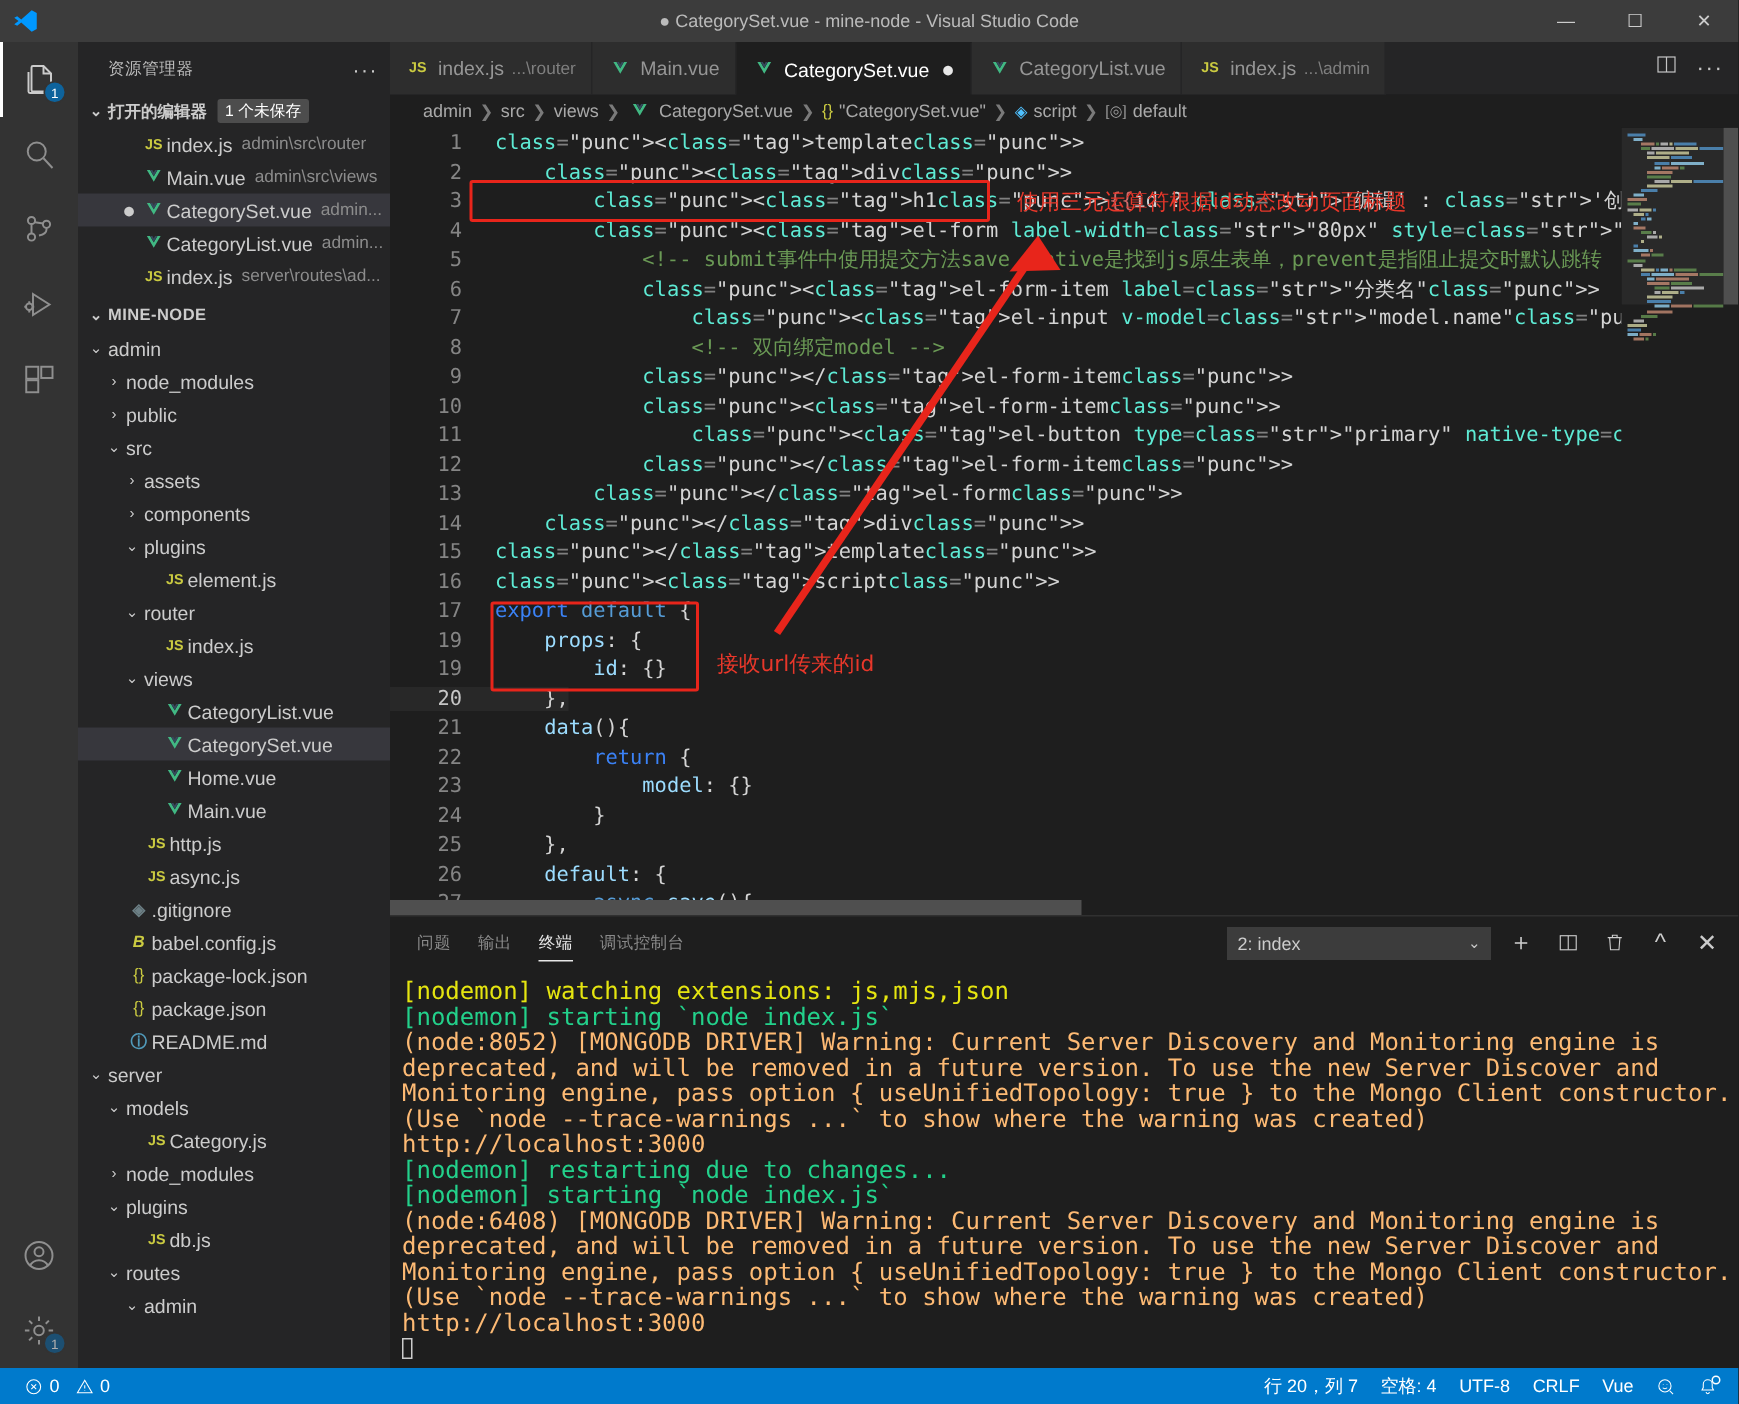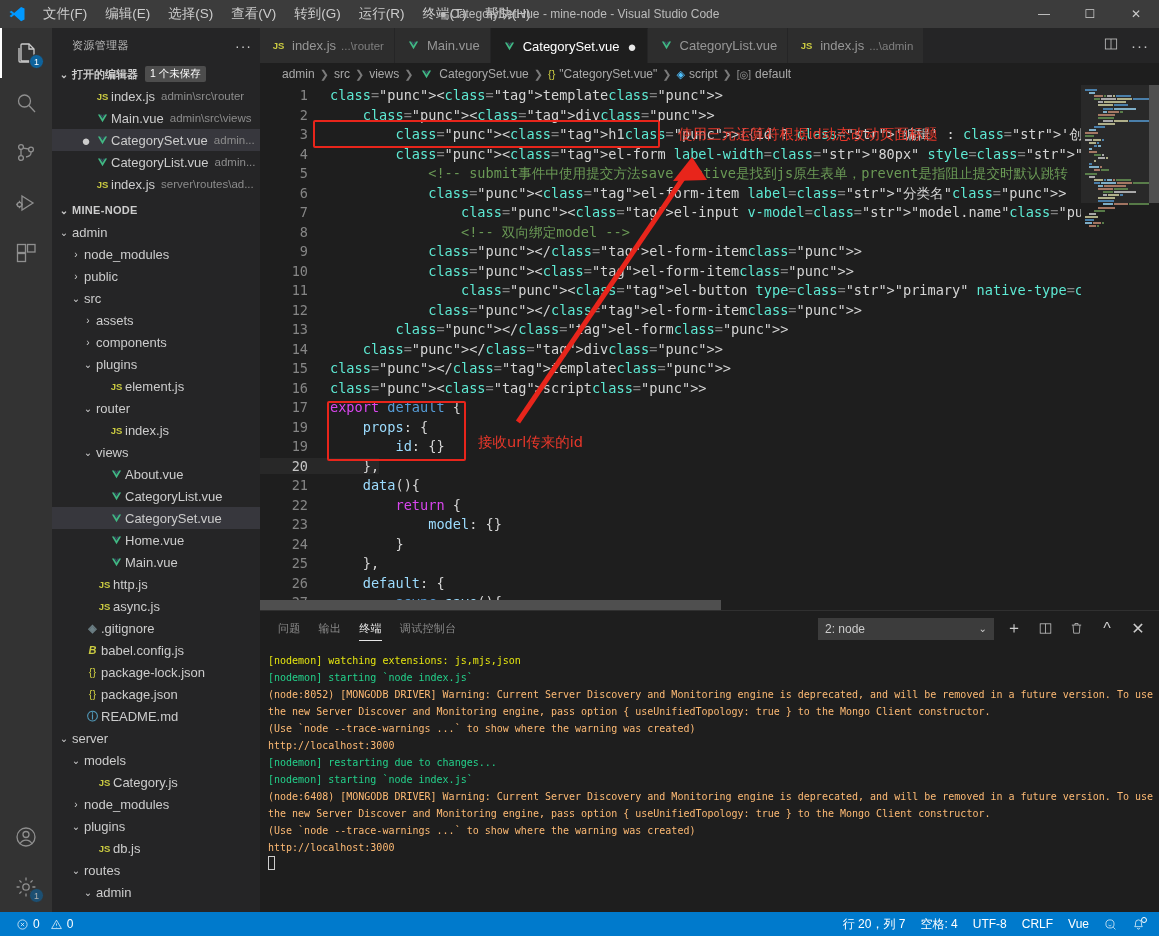--- a/index.html
+++ b/index.html
@@ -132,21 +132,21 @@
   .ln {
     display:inline-block; width:48px; text-align:right; color:#858585;
     font-family:"DejaVu Sans Mono", monospace; margin-right:22px;
   }
   .ln.cur { color:#c6c6c6; }
   .line-cur { background:#282828; }
   .punc { color:#808080; }
   .attr { color:#5eead4; }
   .cmt { color:#6a9955; }
   .kw { color:#569cd6; }
-  .kw2 { color:#d946ef; }
+  .kw2 { color:#3b82f6; }
   .prop { color:#9cdcfe; }
   .mus { color:#d16969; }
 
   .minimap {
     width:78px; flex:0 0 78px; background:#1e1e1e; position:relative; overflow:hidden;
   }
   .mm-canvas { position:absolute; top:4px; left:4px; right:10px; }
   .mm-line { height:2px; margin-bottom:1.1px; display:flex; gap:1px; }
   .mm-seg { height:2px; }
   .mm-slider { position:absolute; top:0; left:0; right:10px; height:118px; background:rgba(121,121,121,.12); }
@@ -181,21 +181,21 @@
   .panel-actions { margin-left:auto; display:flex; align-items:center; gap:9px; }
   .term-select {
     width:176px; height:22px; background:#3c3c3c; border:1px solid #3c3c3c; color:#cccccc;
     font-size:12px; display:flex; align-items:center; padding:0 6px;
   }
   .term-select .chev { margin-left:auto; font-size:10px; color:#cccccc; }
   .pa-icon { width:22px; height:22px; display:flex; align-items:center; justify-content:center; color:#cccccc; }
   .pa-icon svg { width:15px; height:15px; stroke:#cccccc; fill:none; stroke-width:1.2; }
   .term-body {
     flex:1 1 auto; padding:6px 0 0 8px; overflow:hidden;
-    font-family:"DejaVu Sans Mono", monospace; font-size:10px; line-height:17px;
+    font-family:"DejaVu Sans Mono", monospace; font-size:16px; line-height:17px;
     color:#cccccc; white-space:pre-wrap; word-break:break-word;
   }
   .t-yellow { color:#e5e510; }
   .t-green { color:#23d18b; }
   .t-white { color:#fdba74; }
   .term-cursor { display:inline-block; width:7px; height:14px; border:1px solid #cccccc; vertical-align:-2px; }
 
   
   .statusbar {
     height:24px; flex:0 0 24px; background:#007acc; display:flex; align-items:center;
@@ -214,30 +214,20 @@
 </head>
 <body>
 
 <div class="app">
 
   <div class="titlebar">
     <div class="vs-logo">
       <svg viewBox="0 0 24 24">
           <path d="M17.5 2.5 L22 4.8 v14.4 l-4.5 2.3 L8.2 13.4 4.6 16.2 2 14.8 5.8 12 2 9.2 4.6 7.8 8.2 10.6 Z" fill="#0098ff"></path>
         </svg>
-    </div>
-    <div class="menu">
-      <div class="menu-item">文件(F)</div>
-      <div class="menu-item">编辑(E)</div>
-      <div class="menu-item">选择(S)</div>
-      <div class="menu-item">查看(V)</div>
-      <div class="menu-item">转到(G)</div>
-      <div class="menu-item">运行(R)</div>
-      <div class="menu-item">终端(T)</div>
-      <div class="menu-item">帮助(H)</div>
     </div>
     <div class="title-center">● CategorySet.vue - mine-node - Visual Studio Code</div>
     <div class="win-ctrls">
       <div class="win-btn">—</div>
       <div class="win-btn">☐</div>
       <div class="win-btn close">✕</div>
     </div>
   </div>
 
   <div class="body-row">
@@ -411,29 +401,20 @@
           <div class="row">
             <span class="ind" style="width:40px;flex:0 0 40px"></span>
             <span style="width:16px;flex:0 0 16px"></span>
             <span class="ficon js">JS</span>
             <span class="fname">index.js</span>
           </div>
           <div class="row">
             <span class="ind" style="width:28px;flex:0 0 28px"></span>
             <span class="twisty">⌄</span>
             <span class="folder-name">views</span>
-          </div>
-          <div class="row">
-            <span class="ind" style="width:40px;flex:0 0 40px"></span>
-            <span style="width:16px;flex:0 0 16px"></span>
-            <span class="ficon vue"><svg viewBox="0 0 24 24">
-                <path d="M2 3h4.5L12 12.5 17.5 3H22L12 20z" fill="#41b883"></path>
-                <path d="M7 3h3L12 6.6 14 3h3l-5 8.5z" fill="#35495e"></path>
-              </svg></span>
-            <span class="fname">About.vue</span>
           </div>
           <div class="row">
             <span class="ind" style="width:40px;flex:0 0 40px"></span>
             <span style="width:16px;flex:0 0 16px"></span>
             <span class="ficon vue"><svg viewBox="0 0 24 24">
                 <path d="M2 3h4.5L12 12.5 17.5 3H22L12 20z" fill="#41b883"></path>
                 <path d="M7 3h3L12 6.6 14 3h3l-5 8.5z" fill="#35495e"></path>
               </svg></span>
             <span class="fname">CategoryList.vue</span>
           </div>
@@ -863,21 +844,21 @@
       </div>
 
       <div class="panel">
         <div class="panel-head">
           <div class="ptab">问题</div>
           <div class="ptab">输出</div>
           <div class="ptab active">终端</div>
           <div class="ptab">调试控制台</div>
           <div class="panel-actions">
             <div class="term-select">
-              <span>2: node</span>
+              <span>2: index</span>
               <span class="chev">⌄</span>
             </div>
             <div class="pa-icon">＋</div>
             <div class="pa-icon">
               <svg viewBox="0 0 24 24">
                   <rect x="3.5" y="4.5" width="17" height="15"></rect>
                   <path d="M12 4.5v15"></path>
                 </svg>
             </div>
             <div class="pa-icon">

